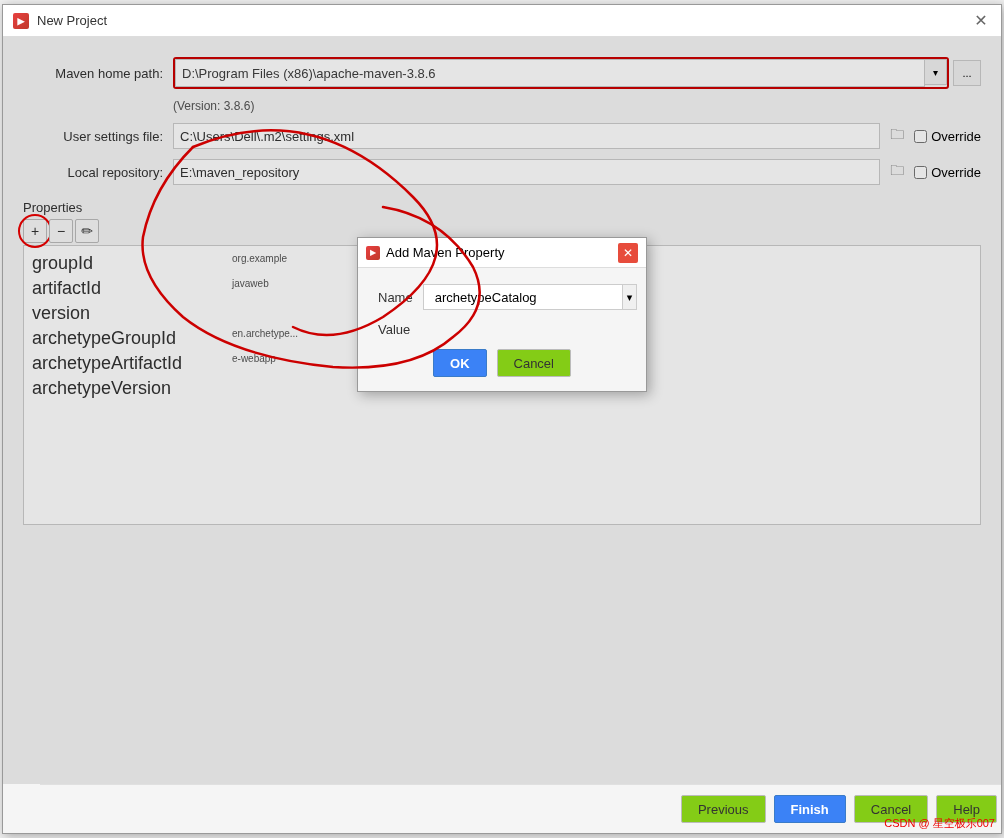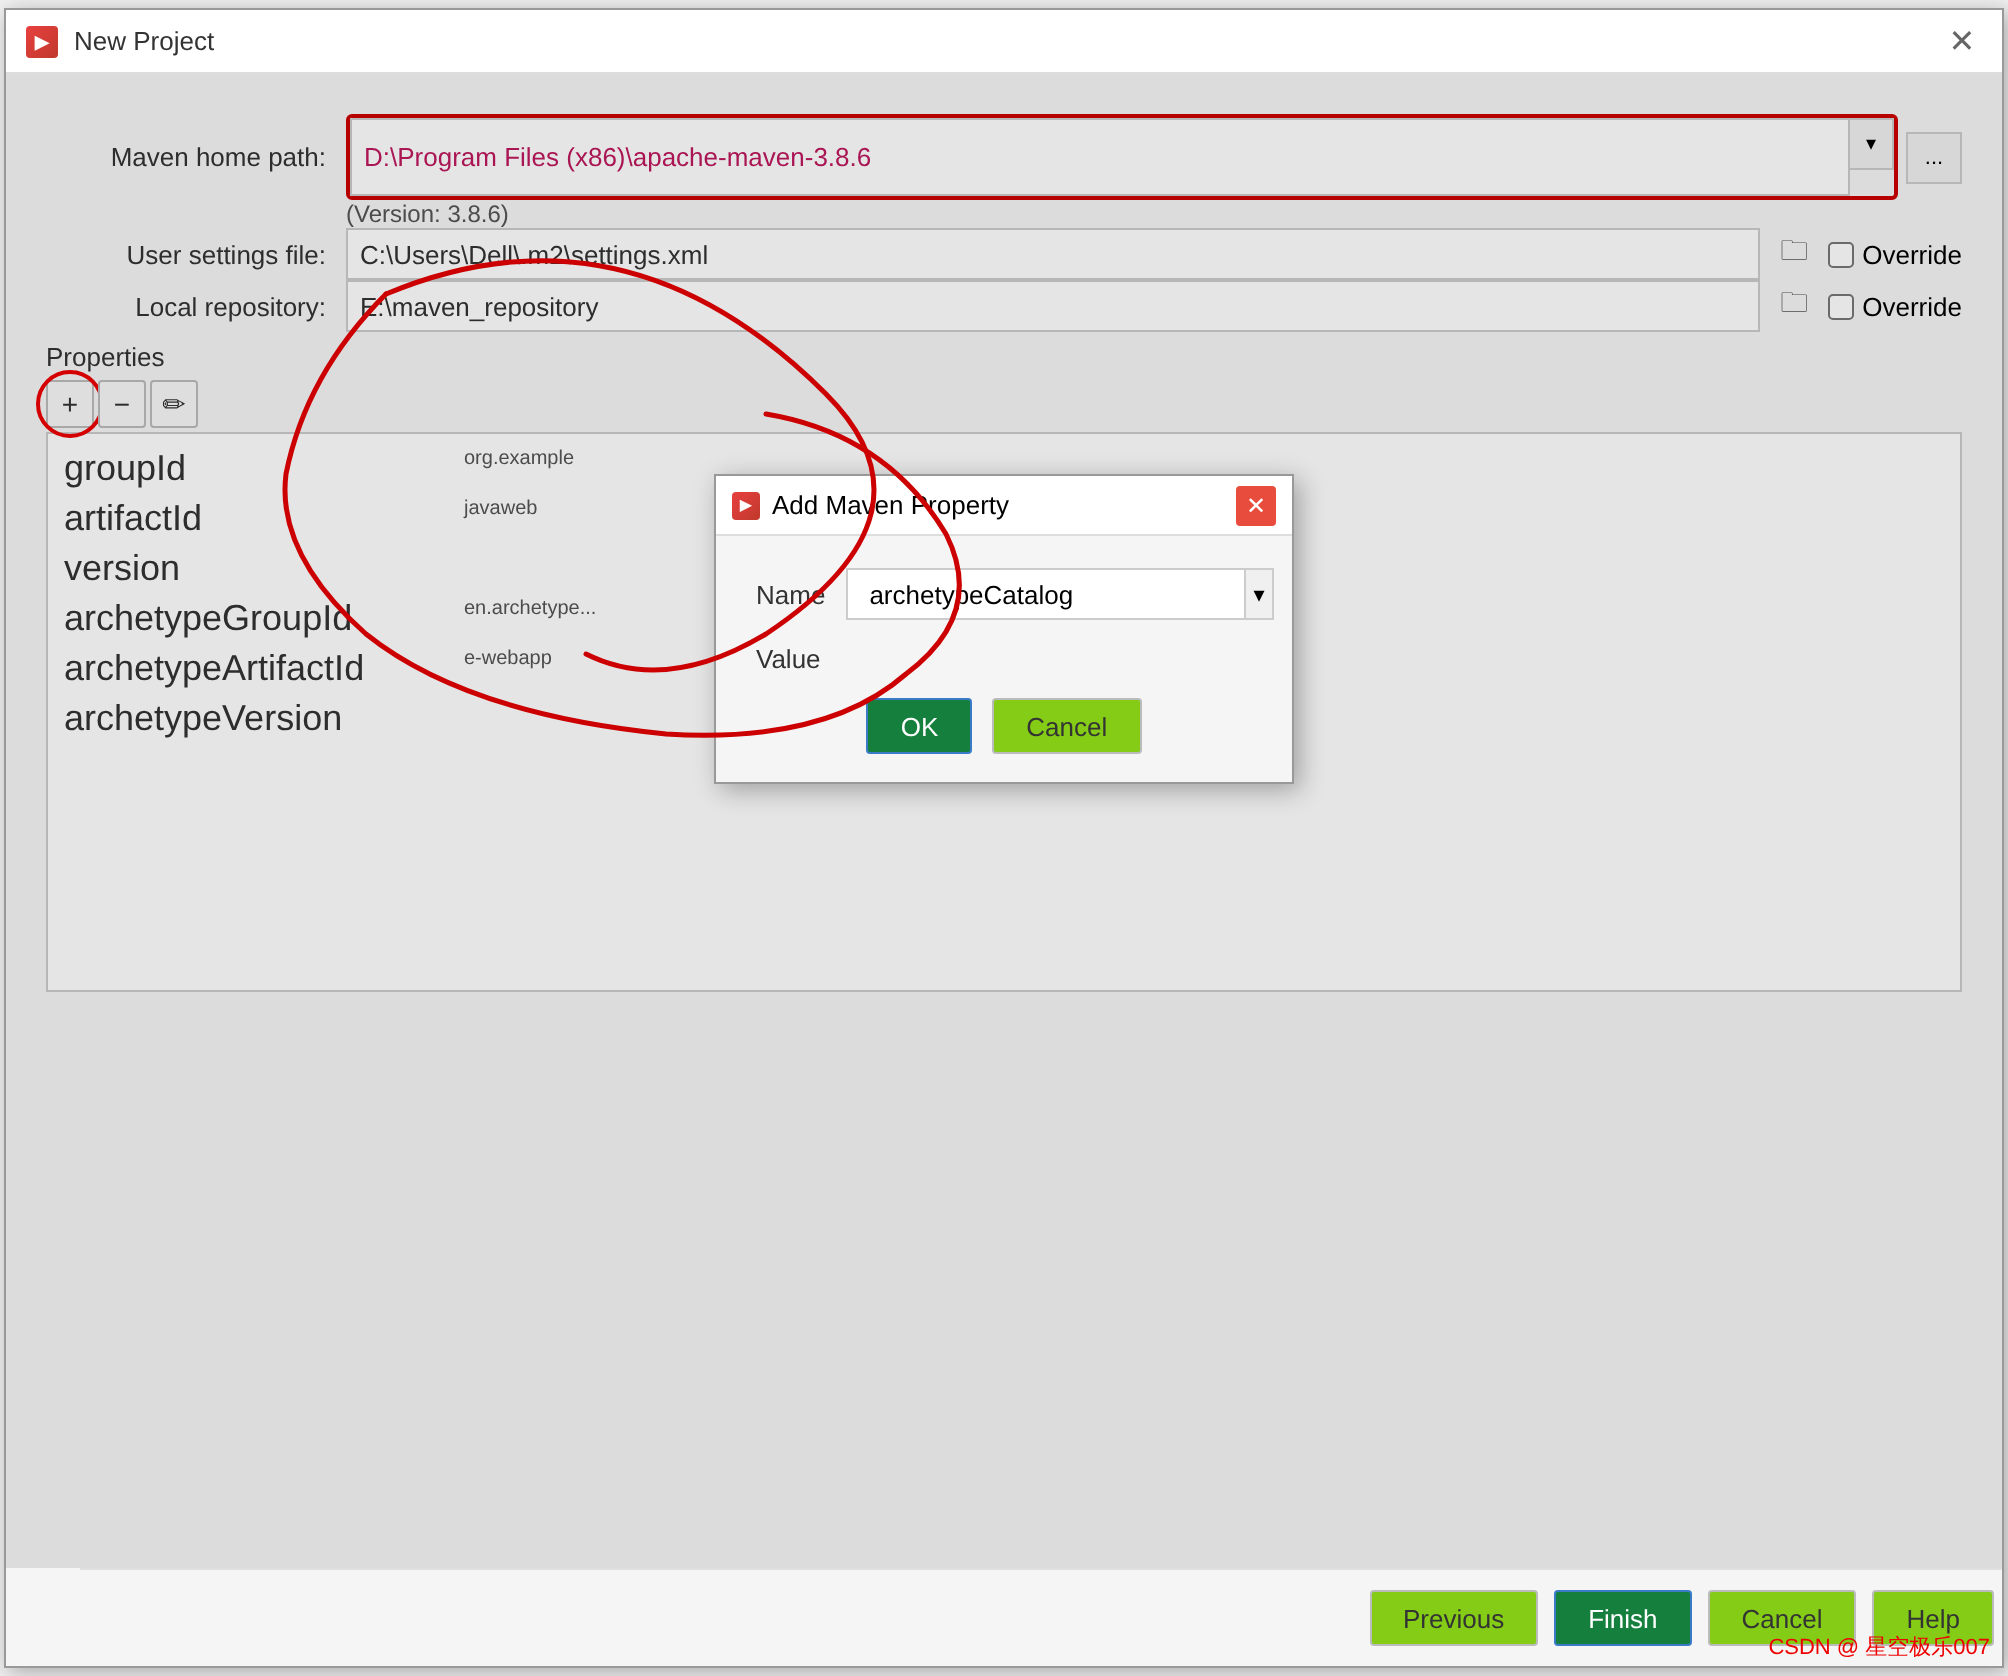--- a/index.html
+++ b/index.html
@@ -69,20 +69,21 @@
       cursor: pointer;
       color: #666;
       font-size: 16px;
     }
 
     .content {
       flex: 1;
       padding: 20px 20px 10px 20px;
       display: flex;
       flex-direction: column;
+      gap: 10px;
       position: relative;
     }
 
     .form-row {
       display: flex;
       align-items: center;
       gap: 10px;
     }
 
     .form-label {
@@ -99,25 +100,25 @@
       border: 1px solid #ccc;
       padding: 2px 6px;
       font-size: 13px;
       color: #333;
       background: #fff;
       outline: none;
     }
 
     .maven-path-input {
       flex: 1;
-      height: 39px;
+      height: 28px;
       border: 1px solid #ccc;
       padding: 2px 6px;
       font-size: 13px;
-      color: #be185d;
+      color: #404040;
       background: #fff;
       outline: none;
     }
 
     .dropdown-btn {
       width: 22px;
       height: 26px;
       border: 1px solid #ccc;
       border-left: none;
       background: #f0f0f0;
@@ -246,23 +247,24 @@
       padding: 0 16px;
       border: 1px solid #bbb;
       background: #84cc16;
       cursor: pointer;
       font-size: 13px;
       border-radius: 2px;
       color: #333;
     }
 
     .btn-primary {
-      background: #15803d;
+      background: #3b82f6;
       color: white;
       border: 1px solid #3a7bc8;
+      font-weight: bold;
     }
 
     
     .modal-overlay {
       position: absolute;
       top: 0; left: 0; right: 0; bottom: 0;
       background: rgba(0,0,0,0.1);
       display: flex;
       align-items: flex-start;
       justify-content: center;

